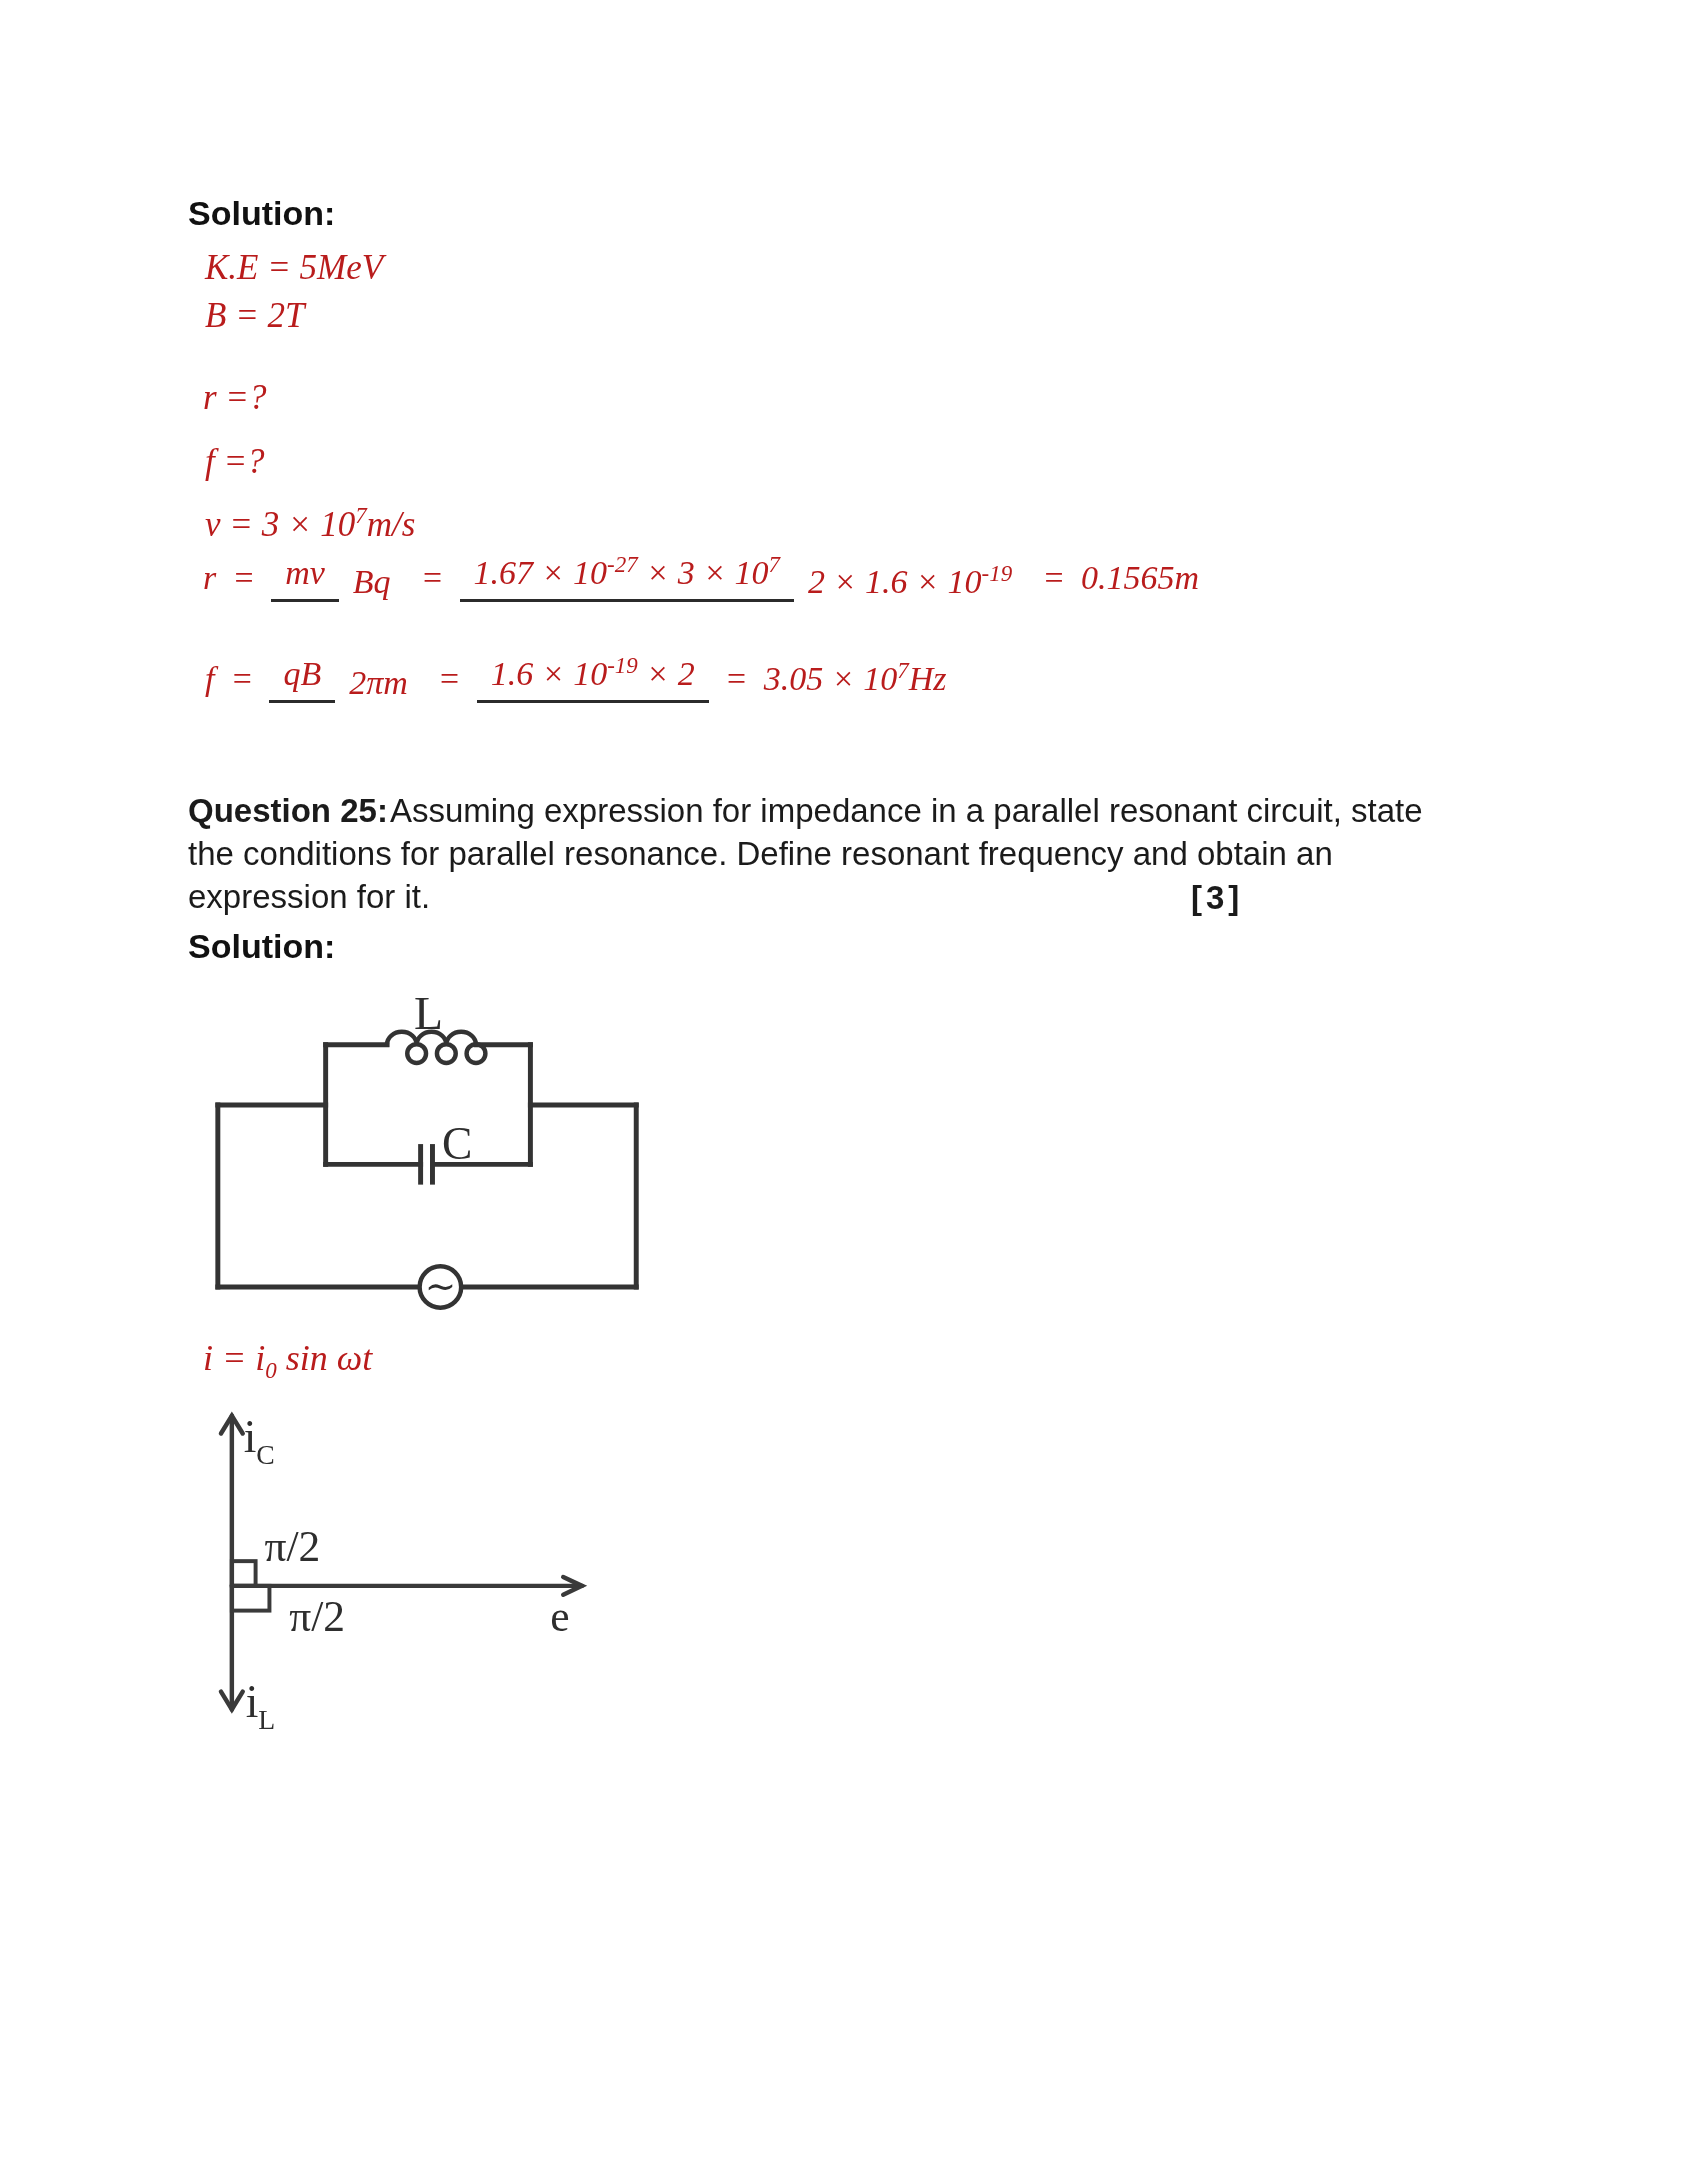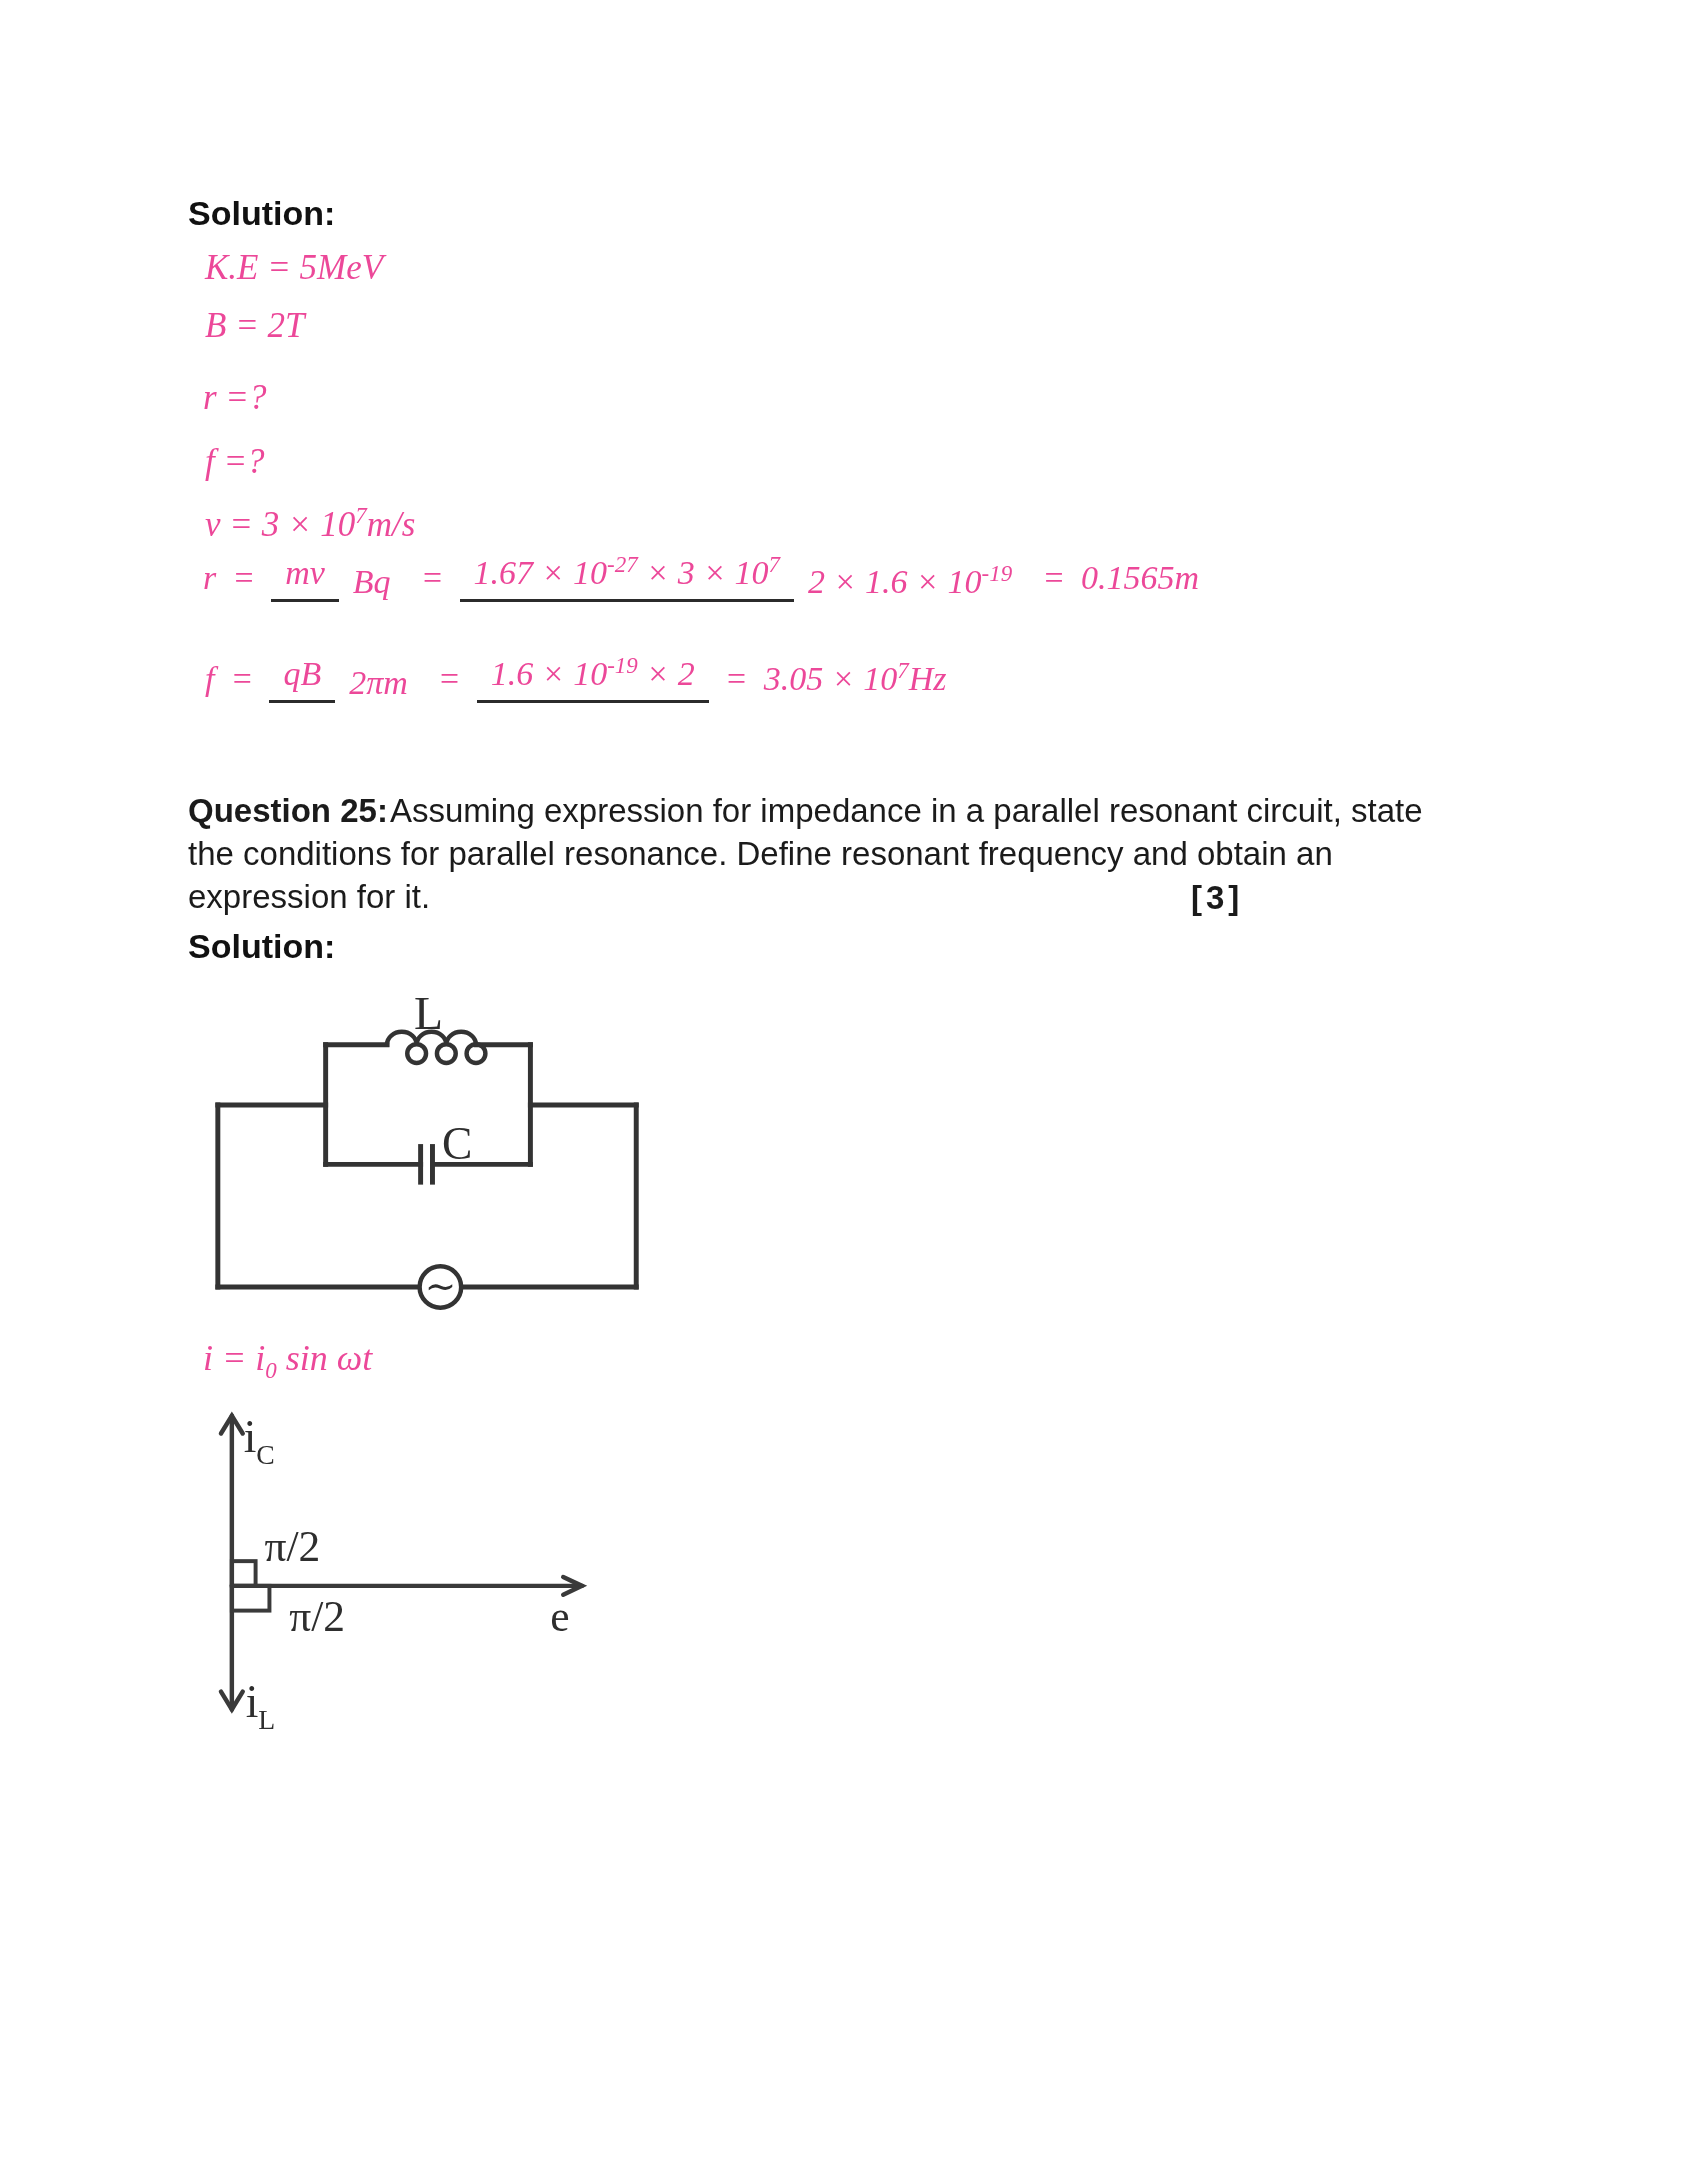--- a/index.html
+++ b/index.html
@@ -15,21 +15,21 @@
   }
   .heading{
     position:absolute;
     font-weight:700;
     font-size:34px;
     color:#111111;
   }
   .math{
     font-family:"Liberation Serif","DejaVu Serif",serif;
     font-style:italic;
-    color:#ec4899;
+    color:#b91c1c;
   }
   .eqline{
     position:absolute;
     font-size:35px;
     white-space:nowrap;
   }
   .eqline sup, .eqrow sup{
     font-size:23px;
     vertical-align:super;
     line-height:0;
@@ -85,21 +85,21 @@
   .diagram{position:absolute;}
 </style>
 </head>
 <body>
 
 <div class="page">
 
   <div class="heading" style="left:188px;top:194px;">Solution:</div>
 
   <div class="eqline math" style="left:205px;top:248px;">K.E = 5MeV</div>
-  <div class="eqline math" style="left:205px;top:306px;">B = 2T</div>
+  <div class="eqline math" style="left:205px;top:296px;">B = 2T</div>
   <div class="eqline math" style="left:203px;top:378px;">r =?</div>
   <div class="eqline math" style="left:205px;top:442px;">f =?</div>
   <div class="eqline math" style="left:205px;top:505px;"><span>v = 3 × 10</span><sup>7</sup><span>m/s</span></div>
 
   <div class="eqrow math" style="left:203px;top:554px;">
     <span>r</span>
     <span>=</span>
     <span class="frac">
       <span class="num">mv</span>
       <span class="den">Bq</span>

